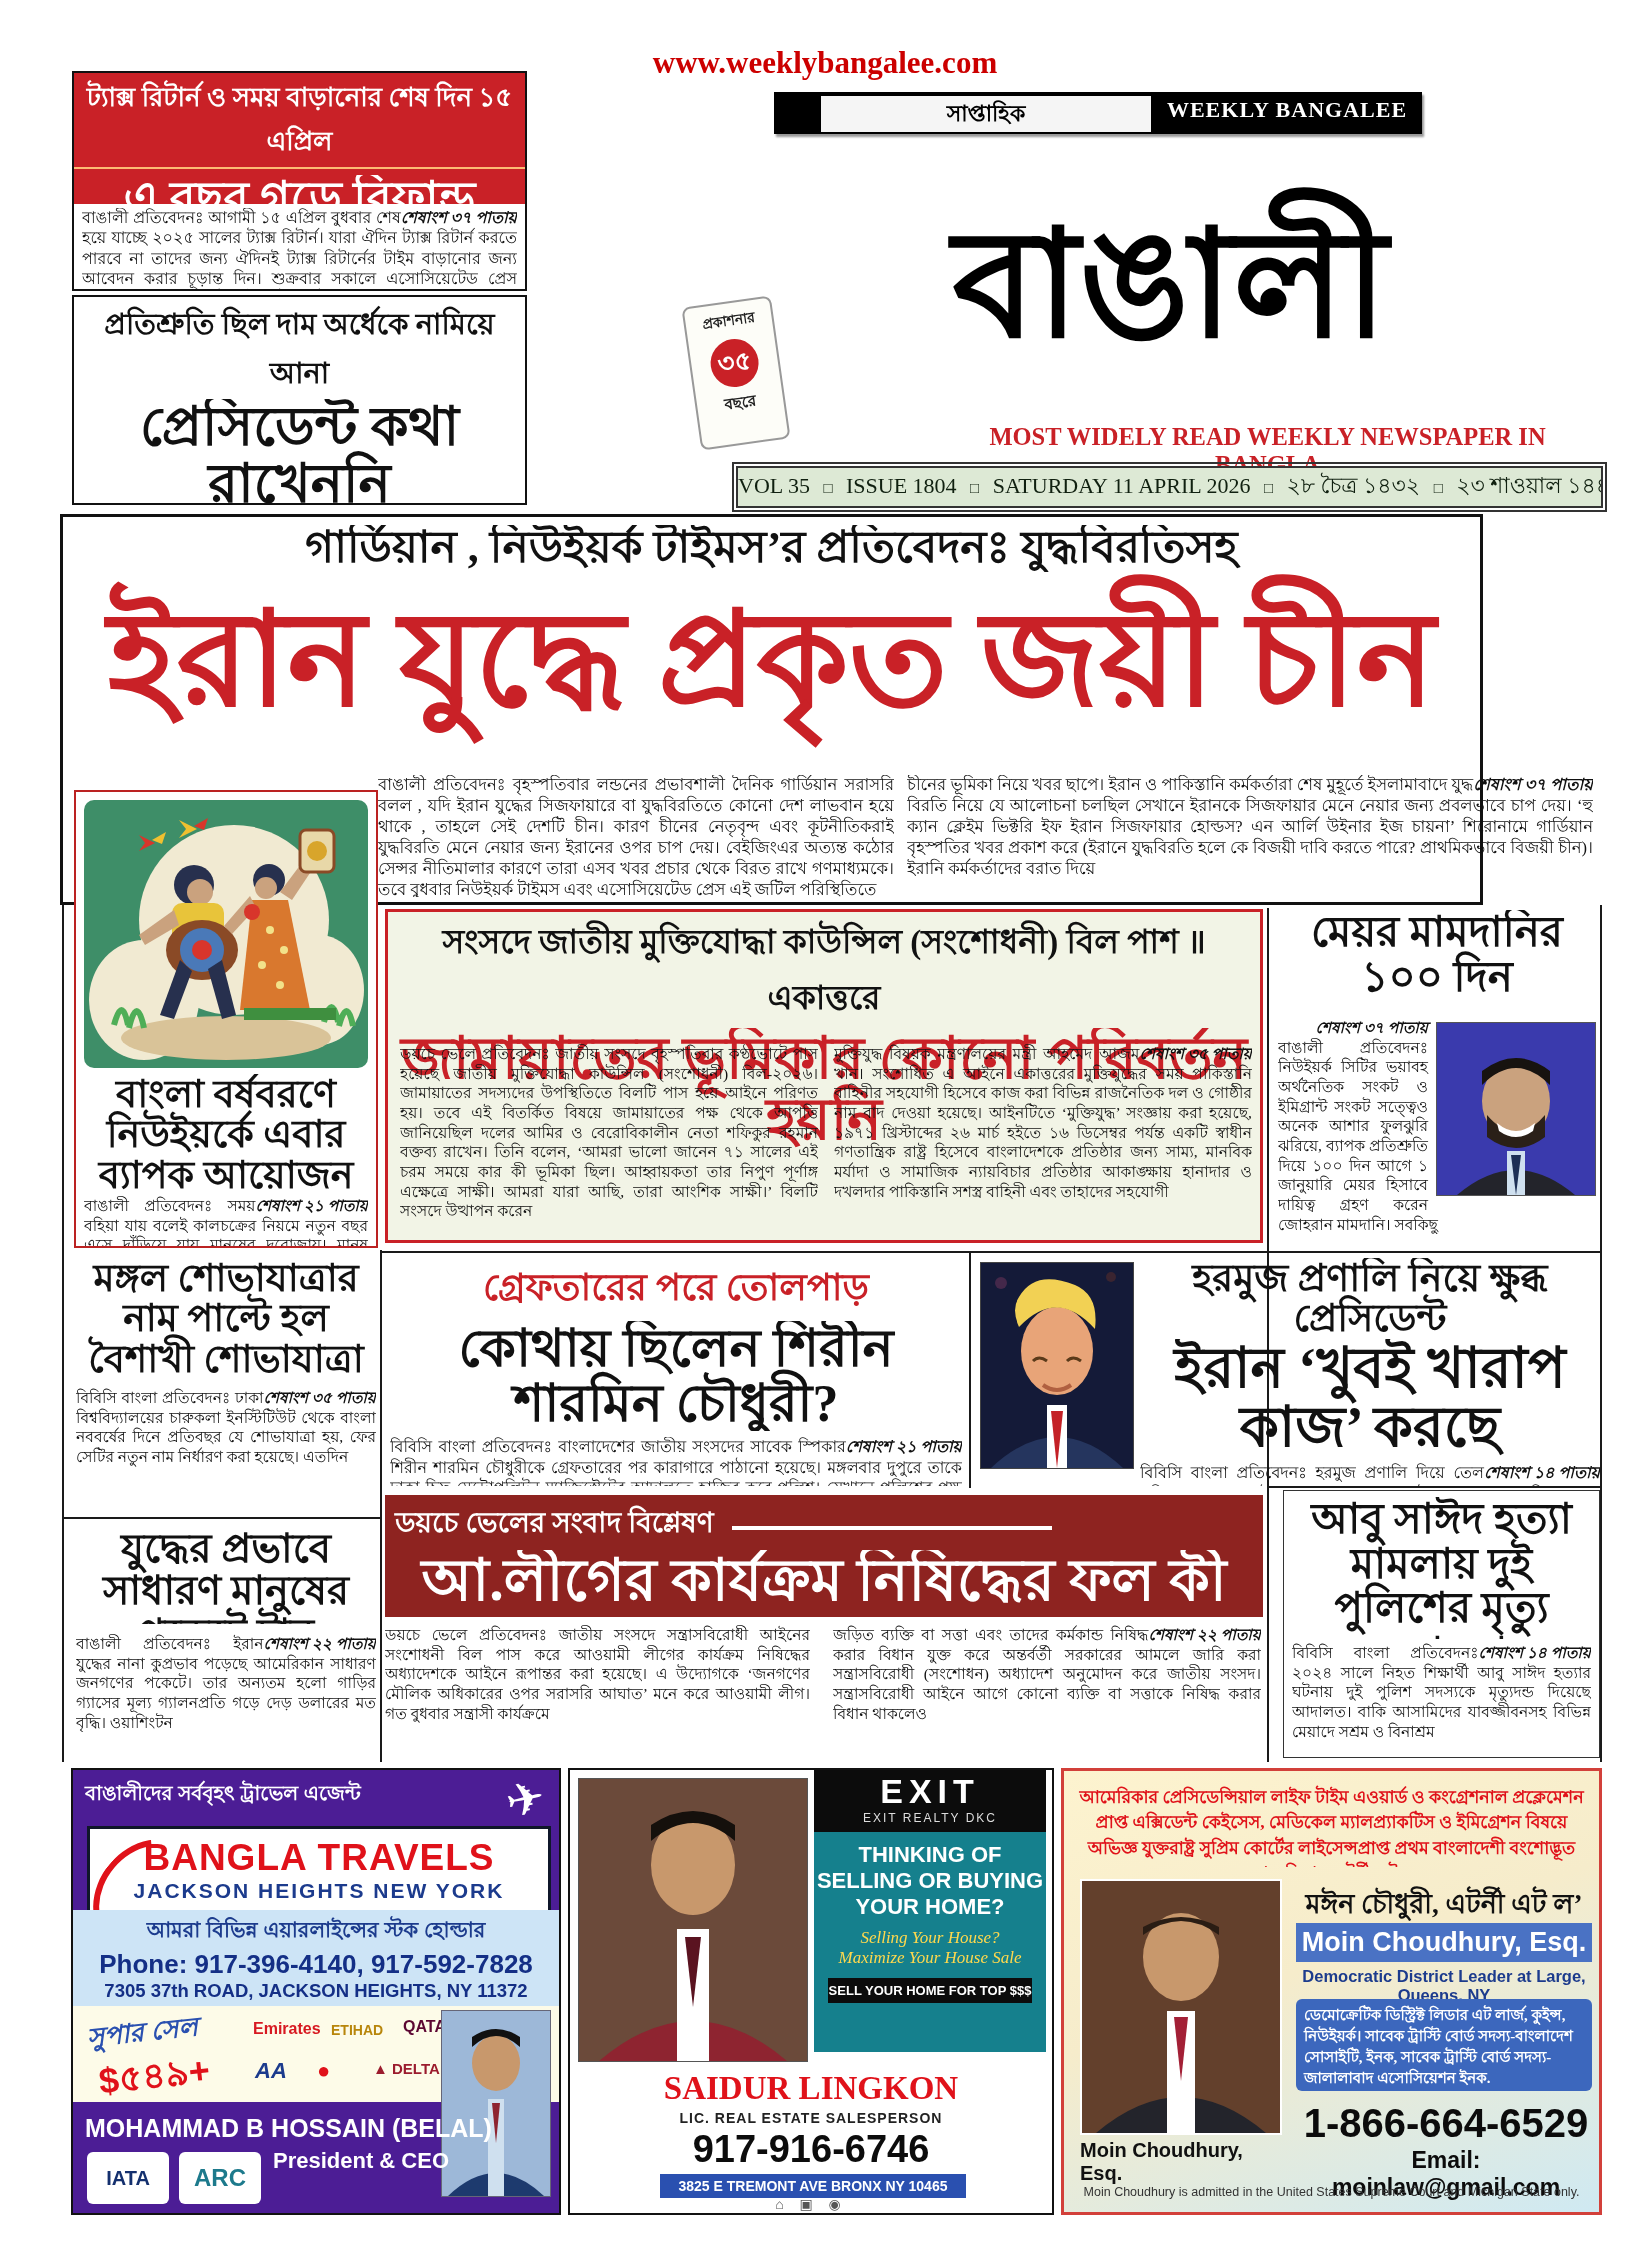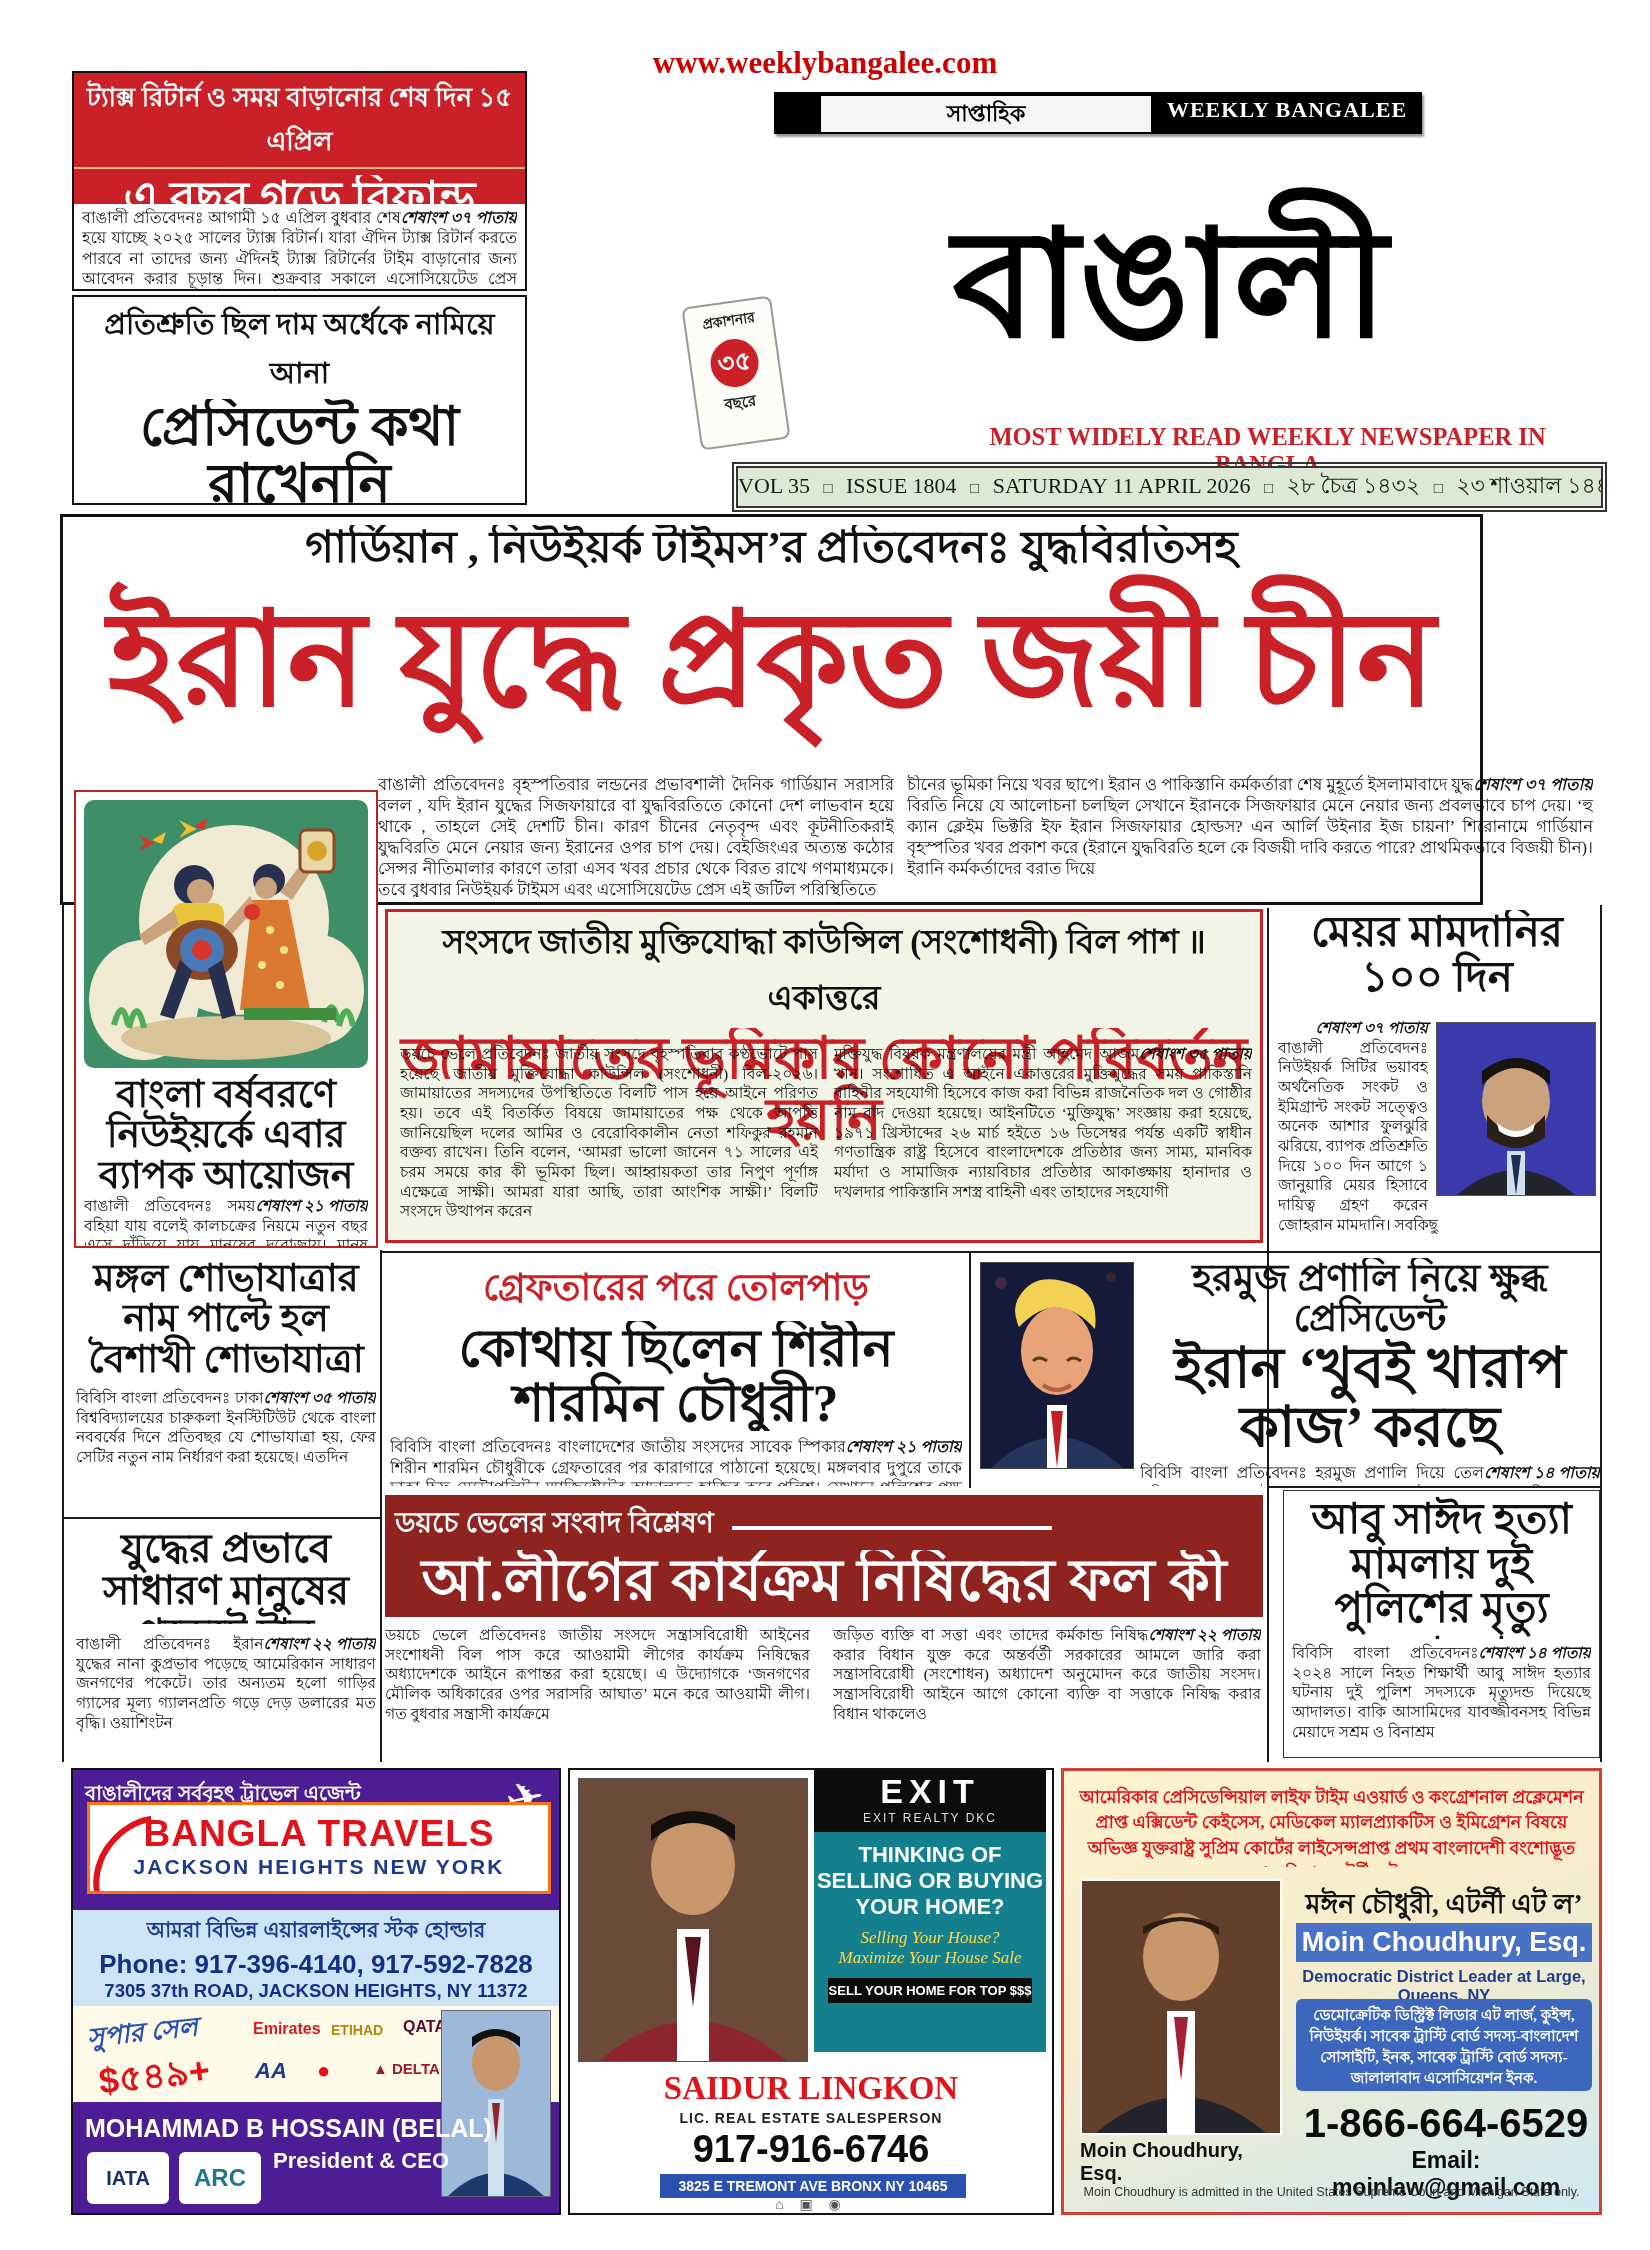--- a/index.html
+++ b/index.html
@@ -240,21 +240,21 @@
     <div class="ctr hl" style="font-size:42px;height:142px;margin-top:6px;">আবু সাঈদ হত্যা মামলায় দুই পুলিশের মৃত্যু দন্ডাদেশ</div>
     <p class="body-txt just" style="margin:4px 8px 0;font-size:15.5px;">
       <span class="jump">শেষাংশ ১৪ পাতায়</span>
       <span>বিবিসি বাংলা প্রতিবেদনঃ ২০২৪ সালে নিহত শিক্ষার্থী আবু সাঈদ হত্যার ঘটনায় দুই পুলিশ সদস্যকে মৃত্যুদন্ড দিয়েছে আদালত। বাকি আসামিদের যাবজ্জীবনসহ বিভিন্ন মেয়াদে সশ্রম ও বিনাশ্রম</span>
     </p>
   </div>
 
   <div class="abs" style="left:71px;top:1768px;width:490px;height:447px;border:2px solid #111;background:#4c1d95;box-sizing:border-box;overflow:hidden;font-family:'Liberation Sans',sans-serif;">
     <div style="color:#fff;font-weight:bold;font-size:20px;margin:8px 0 0 12px;display:inline-block;">বাঙালীদের সর্ববৃহৎ ট্রাভেল এজেন্ট</div>
     <span style="position:absolute;right:14px;top:2px;font-size:46px;color:#fff;transform:rotate(-12deg);">✈</span>
-    <div style="position:absolute;left:14px;top:32px;width:458px;height:86px;background:#fff;border:3px solid #f97316;text-align:center;overflow:hidden;">
+    <div style="position:absolute;left:14px;top:56px;width:458px;height:86px;background:#fff;border:3px solid #0f172a;text-align:center;overflow:hidden;">
       <div style="position:absolute;left:8px;top:6px;width:88px;height:110px;border:6px solid #e0121a;border-radius:50%;border-right-color:transparent;border-top-color:transparent;transform:rotate(40deg);"></div>
       <div style="color:#e0121a;font-weight:bold;font-size:37px;letter-spacing:1px;margin-top:8px;">BANGLA TRAVELS</div>
       <div style="color:#1c3b8d;font-weight:bold;font-size:21px;letter-spacing:2px;">JACKSON HEIGHTS NEW YORK</div>
     </div>
     <div style="position:absolute;left:0;top:140px;width:100%;height:96px;background:#cde4f6;text-align:center;overflow:hidden;">
       <div style="color:#1c3b8d;font-weight:bold;font-size:21px;margin-top:4px;">আমরা বিভিন্ন এয়ারলাইন্সের স্টক হোল্ডার</div>
       <div style="color:#142f86;font-weight:bold;font-size:26px;">Phone: 917-396-4140, 917-592-7828</div>
       <div style="color:#142f86;font-weight:bold;font-size:18.5px;">7305 37th ROAD, JACKSON HEIGHTS, NY 11372</div>
     </div>
     <div style="position:absolute;left:0;top:236px;width:100%;height:96px;background:#fdfbe8;overflow:hidden;">
@@ -325,21 +325,21 @@
       <path d="M14 252 q85 -72 170 0z" fill="#23242b"></path>
       <rect x="85" y="130" width="28" height="122" fill="#fff"></rect>
       <path d="M92 136 l14 0 -7 64z" fill="#a32036"></path>
     </svg>
     <div style="position:absolute;left:16px;top:368px;width:200px;color:#111;font-weight:bold;font-size:20px;">Moin Choudhury, Esq.</div>
     <div style="position:absolute;left:232px;top:112px;width:296px;color:#111;font-weight:bold;font-size:27px;text-align:center;font-family:'Liberation Serif',serif;">মঈন চৌধুরী, এটর্নী এট ল’</div>
     <div style="position:absolute;left:232px;top:152px;width:296px;background:#4a72c4;text-align:center;padding:4px 0;">
       <span style="color:#fff;font-weight:bold;font-size:27px;">Moin Choudhury, Esq.</span>
     </div>
     <div style="position:absolute;left:232px;top:196px;width:296px;color:#1c3b8d;font-weight:bold;font-size:16.5px;text-align:center;">Democratic District Leader at Large, Queens, NY</div>
-    <div style="position:absolute;left:232px;top:228px;width:296px;height:92px;background:#3c67bd;border-radius:6px;padding:6px 8px;box-sizing:border-box;text-align:center;overflow:hidden;">
+    <div style="position:absolute;left:232px;top:228px;width:296px;height:92px;background:#3c67bd;border-radius:6px;padding:6px 8px;box-sizing:border-box;text-align:left;overflow:hidden;">
       <span style="color:#fff;font-weight:bold;font-size:15px;line-height:1.4;font-family:'Liberation Serif',serif;">ডেমোক্রেটিক ডিস্ট্রিক্ট লিডার এট লার্জ, কুইন্স, নিউইয়র্ক। সাবেক ট্রাস্টি বোর্ড সদস্য-বাংলাদেশ সোসাইটি, ইনক, সাবেক ট্রাস্টি বোর্ড সদস্য-জালালাবাদ এসোসিয়েশন ইনক.</span>
     </div>
     <div style="position:absolute;left:232px;top:330px;width:300px;color:#0c0c0c;font-weight:bold;font-size:40px;text-align:center;">1-866-664-6529</div>
     <div style="position:absolute;left:232px;top:376px;width:300px;color:#0c0c0c;font-weight:bold;font-size:23px;text-align:center;">Email: moinlaw@gmail.com</div>
     <div class="ctr" style="position:absolute;left:0;top:414px;width:100%;color:#333;font-size:12.5px;">Moin Choudhury is admitted in the United States Supreme Court and Michigan State only.</div>
   </div>
 
 </div>
 
 </body></html>

